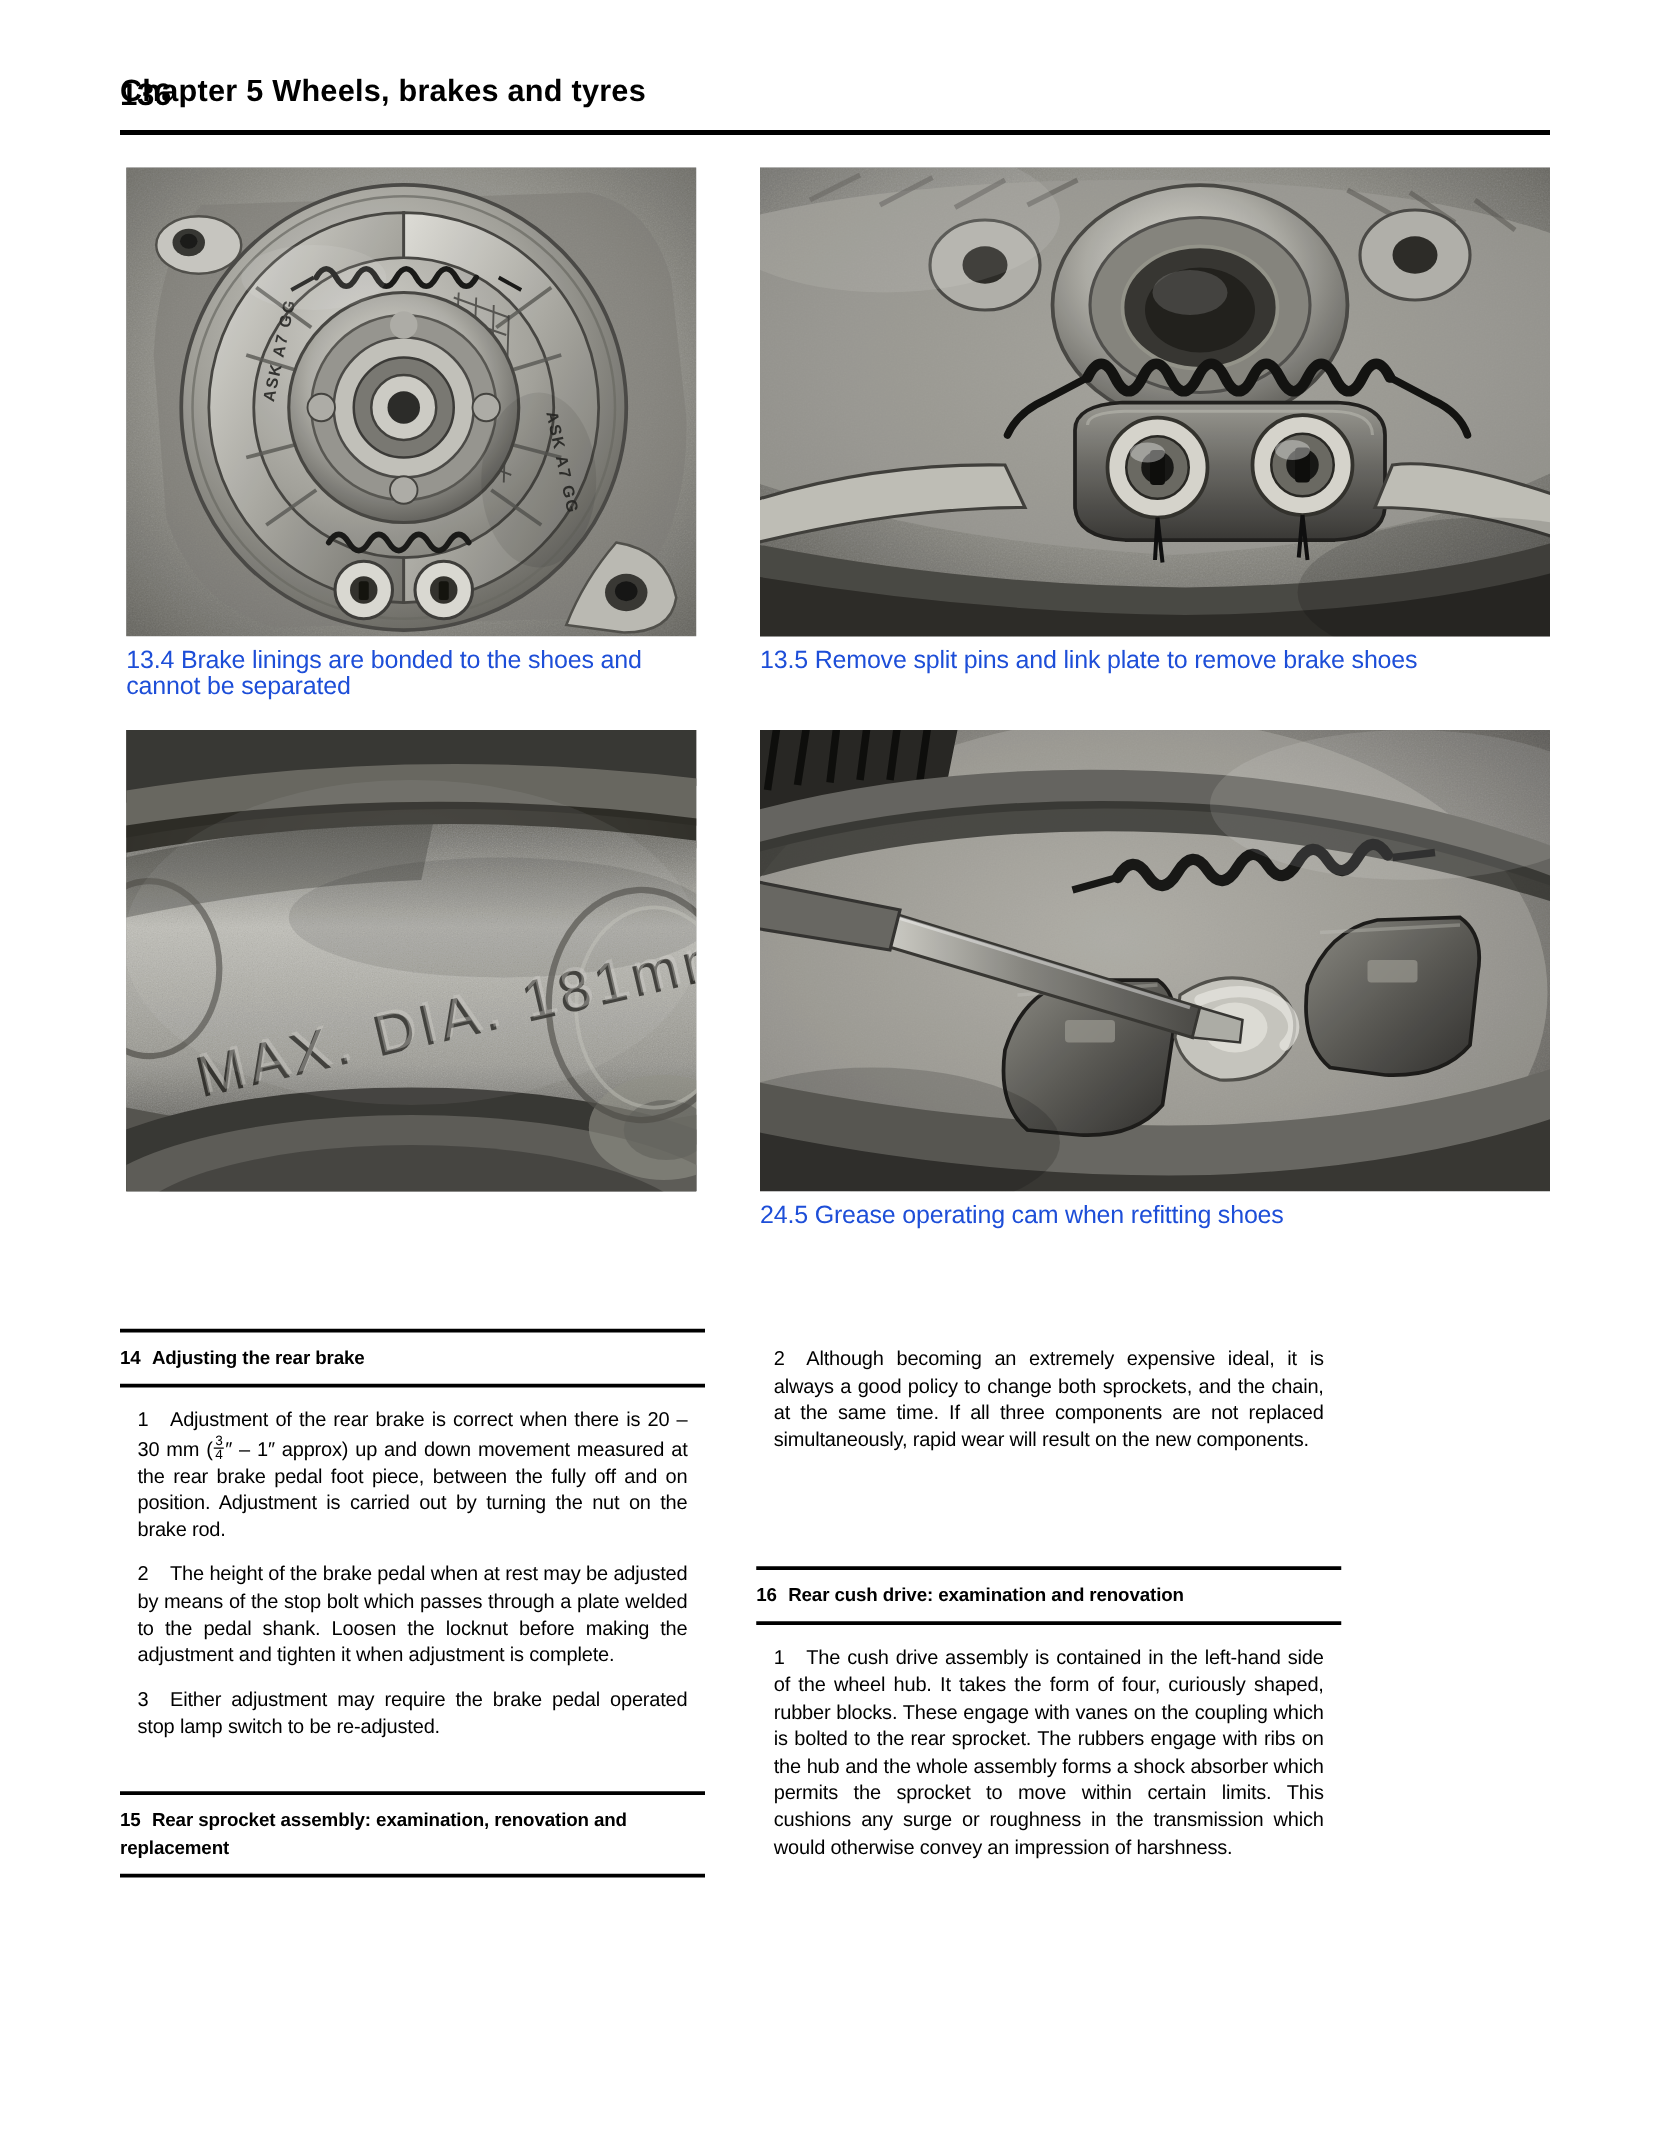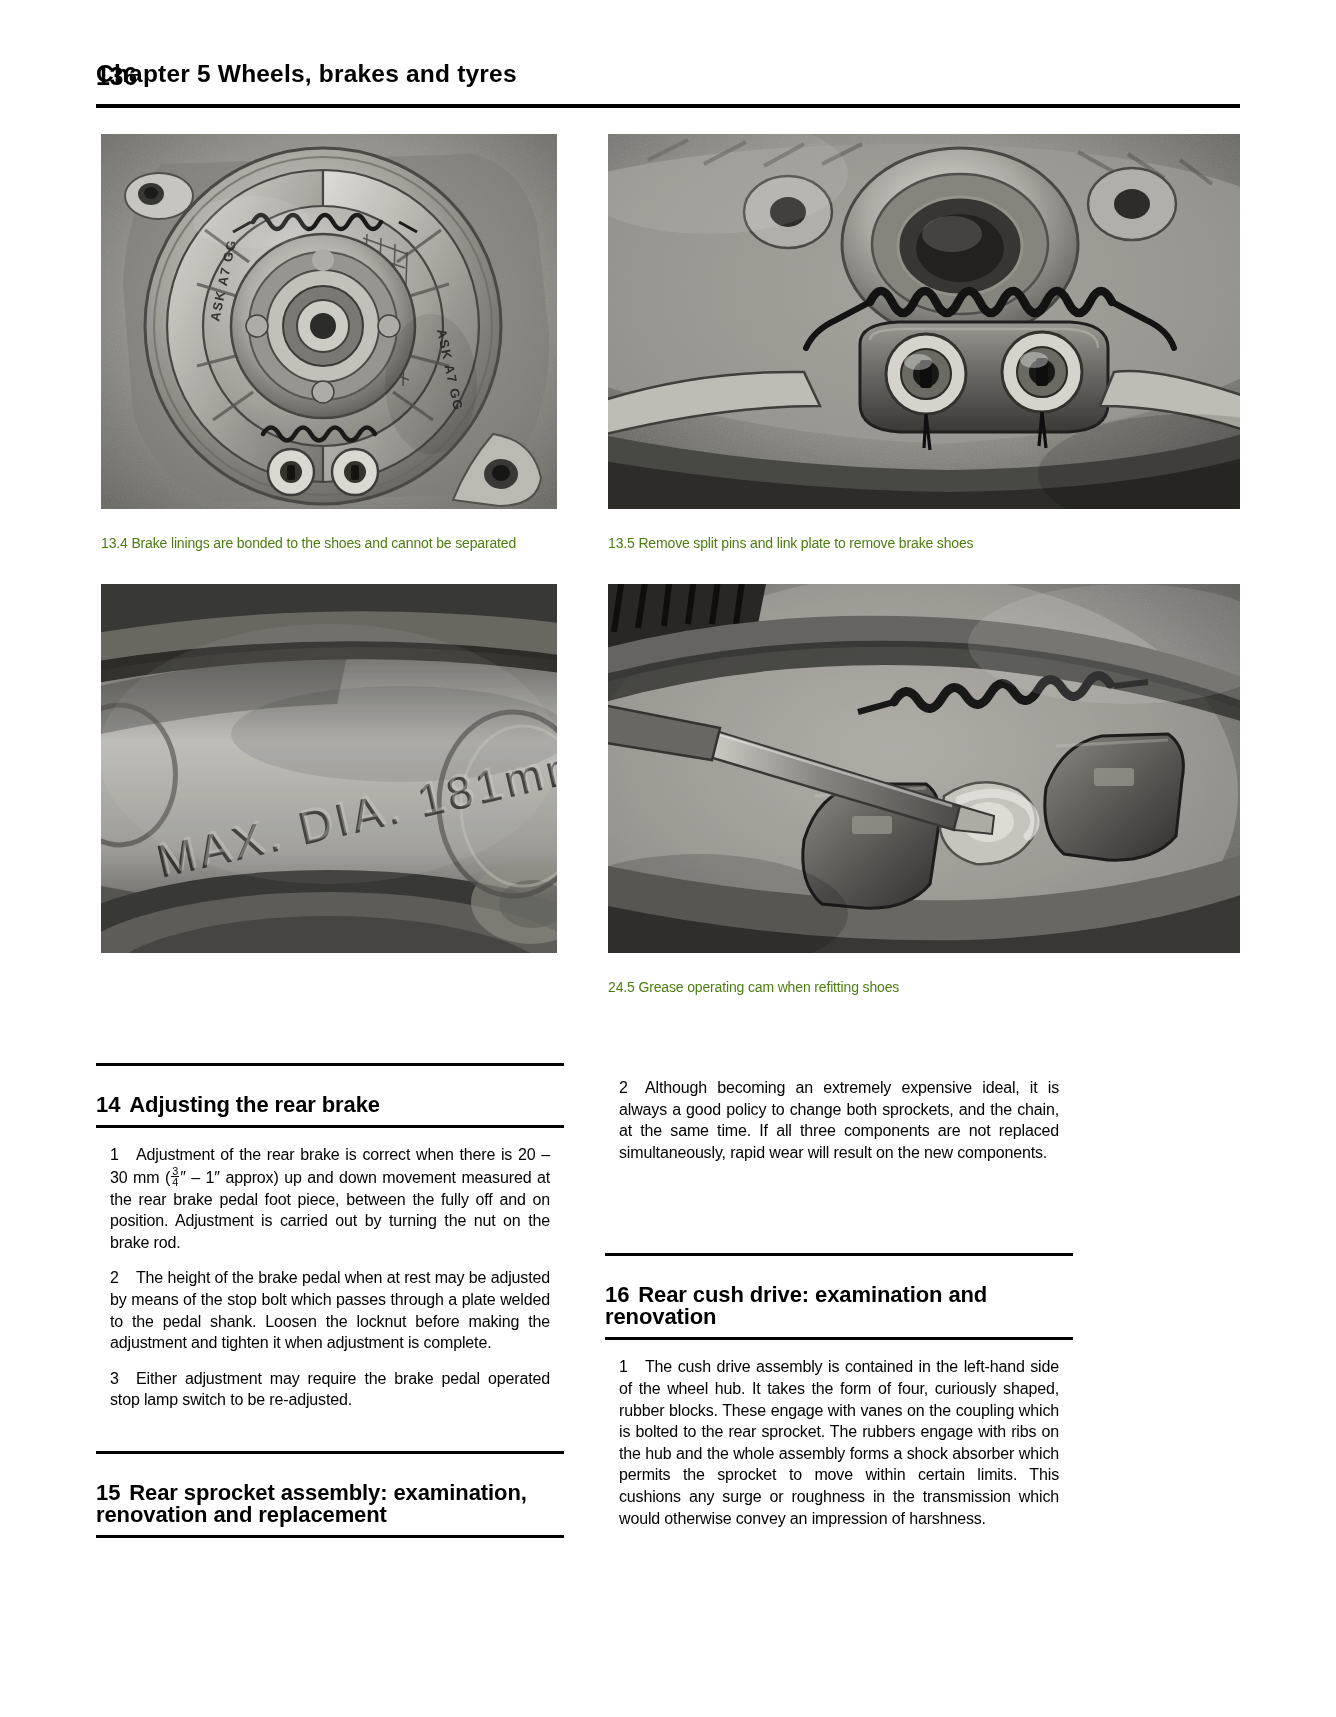--- a/index.html
+++ b/index.html
@@ -57,25 +57,25 @@
   
   .figure {
     position: absolute;
   }
   .photo {
     display: block;
     background: #8e8e8e;
     border: 0;
   }
   .caption {
-    font-size: 14px;
+    font-size: 20px;
     line-height: 21px;
     letter-spacing: -0.15px;
-    margin-top: 24px;
-    color: #4d7c0f;
+    margin-top: 9px;
+    color: #1d4ed8;
   }
 
   .fig-134 { left: 101px; top: 134px; width: 456px; }
   .fig-134 .photo { width: 456px; height: 375px; }
   .fig-135 { left: 608px; top: 134px; width: 632px; }
   .fig-135 .photo { width: 632px; height: 375px; }
   .fig-137 { left: 101px; top: 584px; width: 456px; }
   .fig-137 .photo { width: 456px; height: 369px; }
   .fig-138 { left: 608px; top: 584px; width: 632px; }
   .fig-138 .photo { width: 632px; height: 369px; }
@@ -88,25 +88,25 @@
   .col-left  { left: 96px;  top: 1063px; }
   .col-right { left: 605px; top: 1063px; }
 
   .rule-thick {
     height: 3px;
     background: #000;
     margin: 0;
   }
 
   .section-head {
-    font-size: 22px;
+    font-size: 15px;
     font-weight: bold;
     line-height: 22px;
     letter-spacing: -0.1px;
-    padding: 28px 0 9px 0;
+    padding: 10px 0 9px 0;
   }
   .section-head .num {
     margin-right: 9px;
   }
 
   p.body {
     font-size: 16px;
     line-height: 21.6px;
     text-align: justify;
     margin: 14px;

